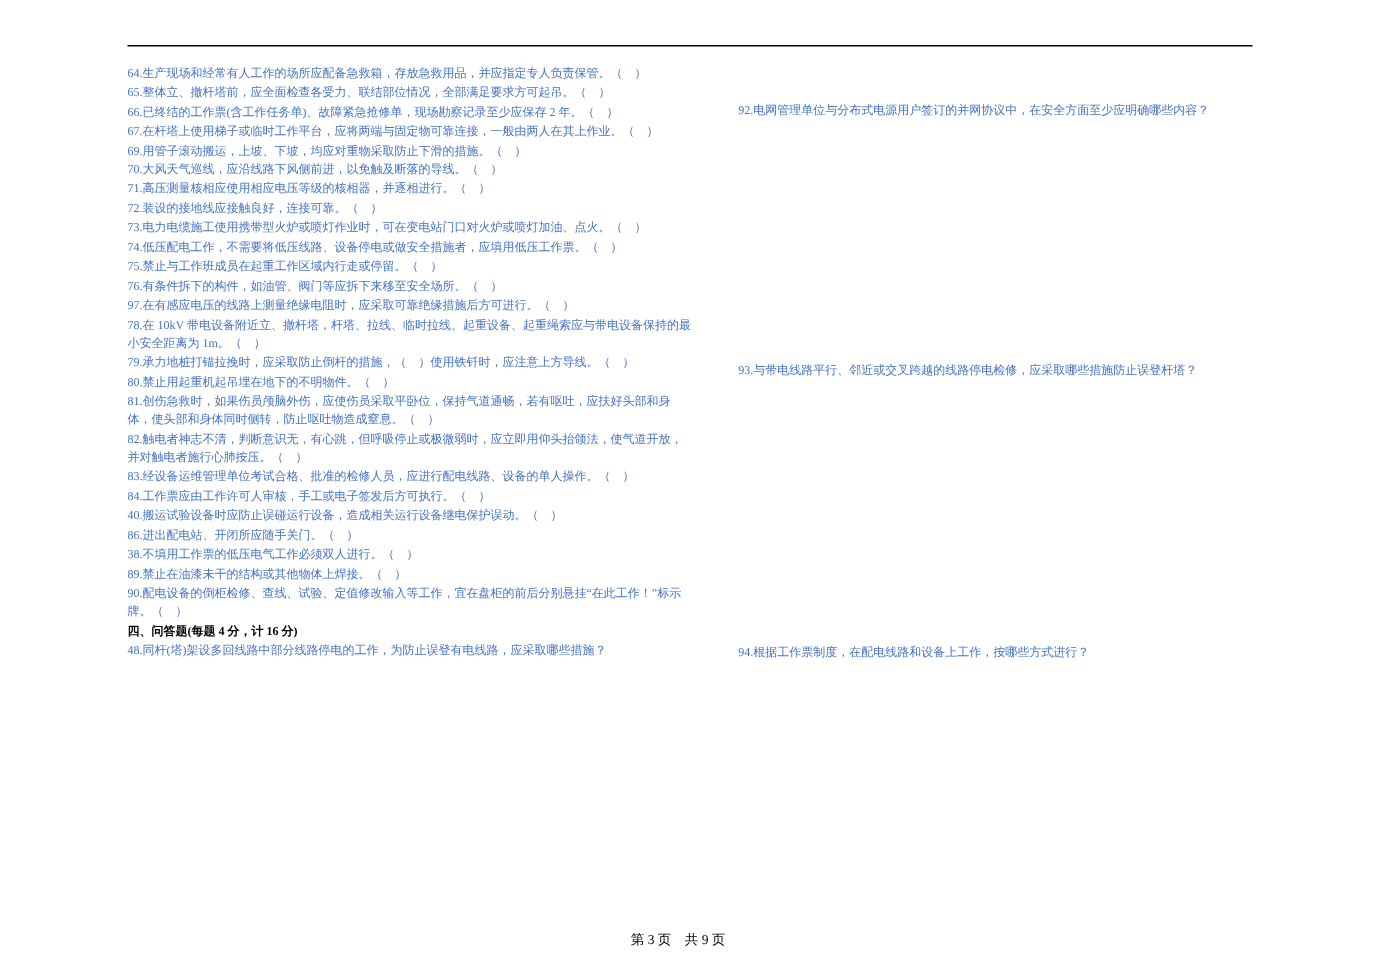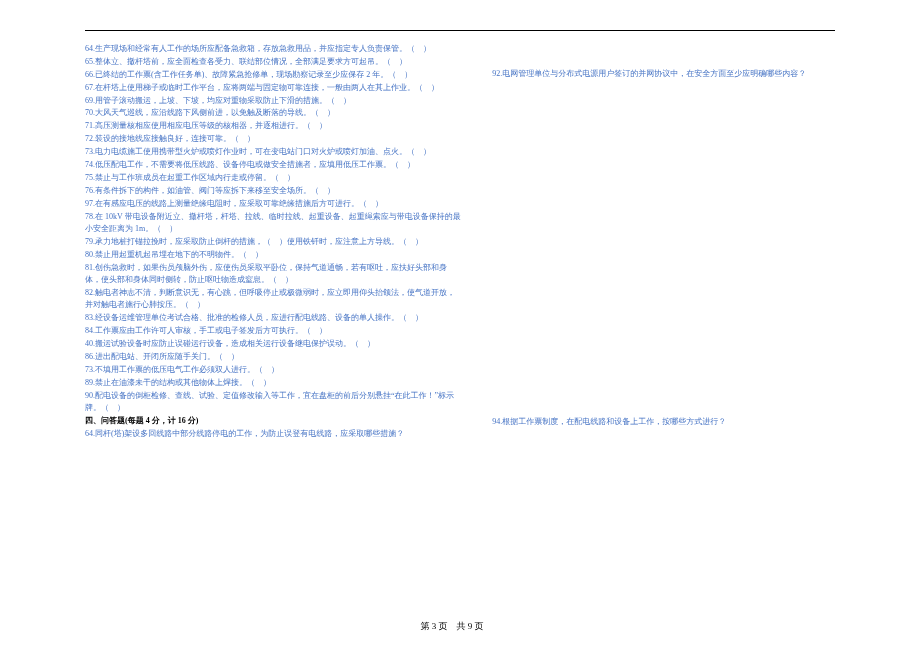--- a/index.html
+++ b/index.html
@@ -81,30 +81,31 @@
       <div class="line">97.在有感应电压的线路上测量绝缘电阻时，应采取可靠绝缘措施后方可进行。（　）</div>
       <div class="line">78.在 10kV 带电设备附近立、撤杆塔，杆塔、拉线、临时拉线、起重设备、起重绳索应与带电设备保持的最小安全距离为 1m。（　）</div>
       <div class="line">79.承力地桩打锚拉挽时，应采取防止倒杆的措施，（　）使用铁钎时，应注意上方导线。（　）</div>
       <div class="line">80.禁止用起重机起吊埋在地下的不明物件。（　）</div>
       <div class="line">81.创伤急救时，如果伤员颅脑外伤，应使伤员采取平卧位，保持气道通畅，若有呕吐，应扶好头部和身体，使头部和身体同时侧转，防止呕吐物造成窒息。（　）</div>
       <div class="line">82.触电者神志不清，判断意识无，有心跳，但呼吸停止或极微弱时，应立即用仰头抬颌法，使气道开放，并对触电者施行心肺按压。（　）</div>
       <div class="line">83.经设备运维管理单位考试合格、批准的检修人员，应进行配电线路、设备的单人操作。（　）</div>
       <div class="line">84.工作票应由工作许可人审核，手工或电子签发后方可执行。（　）</div>
       <div class="line">40.搬运试验设备时应防止误碰运行设备，造成相关运行设备继电保护误动。（　）</div>
       <div class="line">86.进出配电站、开闭所应随手关门。（　）</div>
-      <div class="line">73.不填用工作票的低压电气工作必须双人进行。（　）</div>
+      <div class="line">38.不填用工作票的低压电气工作必须双人进行。（　）</div>
       <div class="line">89.禁止在油漆未干的结构或其他物体上焊接。（　）</div>
       <div class="line">90.配电设备的倒柜检修、查线、试验、定值修改输入等工作，宜在盘柜的前后分别悬挂“在此工作！”标示牌。（　）</div>
       <div class="section-title">四、问答题(每题 4 分，计 16 分)</div>
-      <div class="line">64.同杆(塔)架设多回线路中部分线路停电的工作，为防止误登有电线路，应采取哪些措施？</div>
+      <div class="line">48.同杆(塔)架设多回线路中部分线路停电的工作，为防止误登有电线路，应采取哪些措施？</div>
     </div>
     <div class="col-right">
       <div style="height:25px;"></div>
       <div class="line">92.电网管理单位与分布式电源用户签订的并网协议中，在安全方面至少应明确哪些内容？</div>
       <div style="height:160px;"></div>
+      <div class="line">93.与带电线路平行、邻近或交叉跨越的线路停电检修，应采取哪些措施防止误登杆塔？</div>
       <div style="height:175px;"></div>
       <div class="line">94.根据工作票制度，在配电线路和设备上工作，按哪些方式进行？</div>
     </div>
   </div>
 </div>
 
 <div class="footer">
   <span>第 3 页</span>
   &nbsp;&nbsp;
   <span>共 9 页</span>

